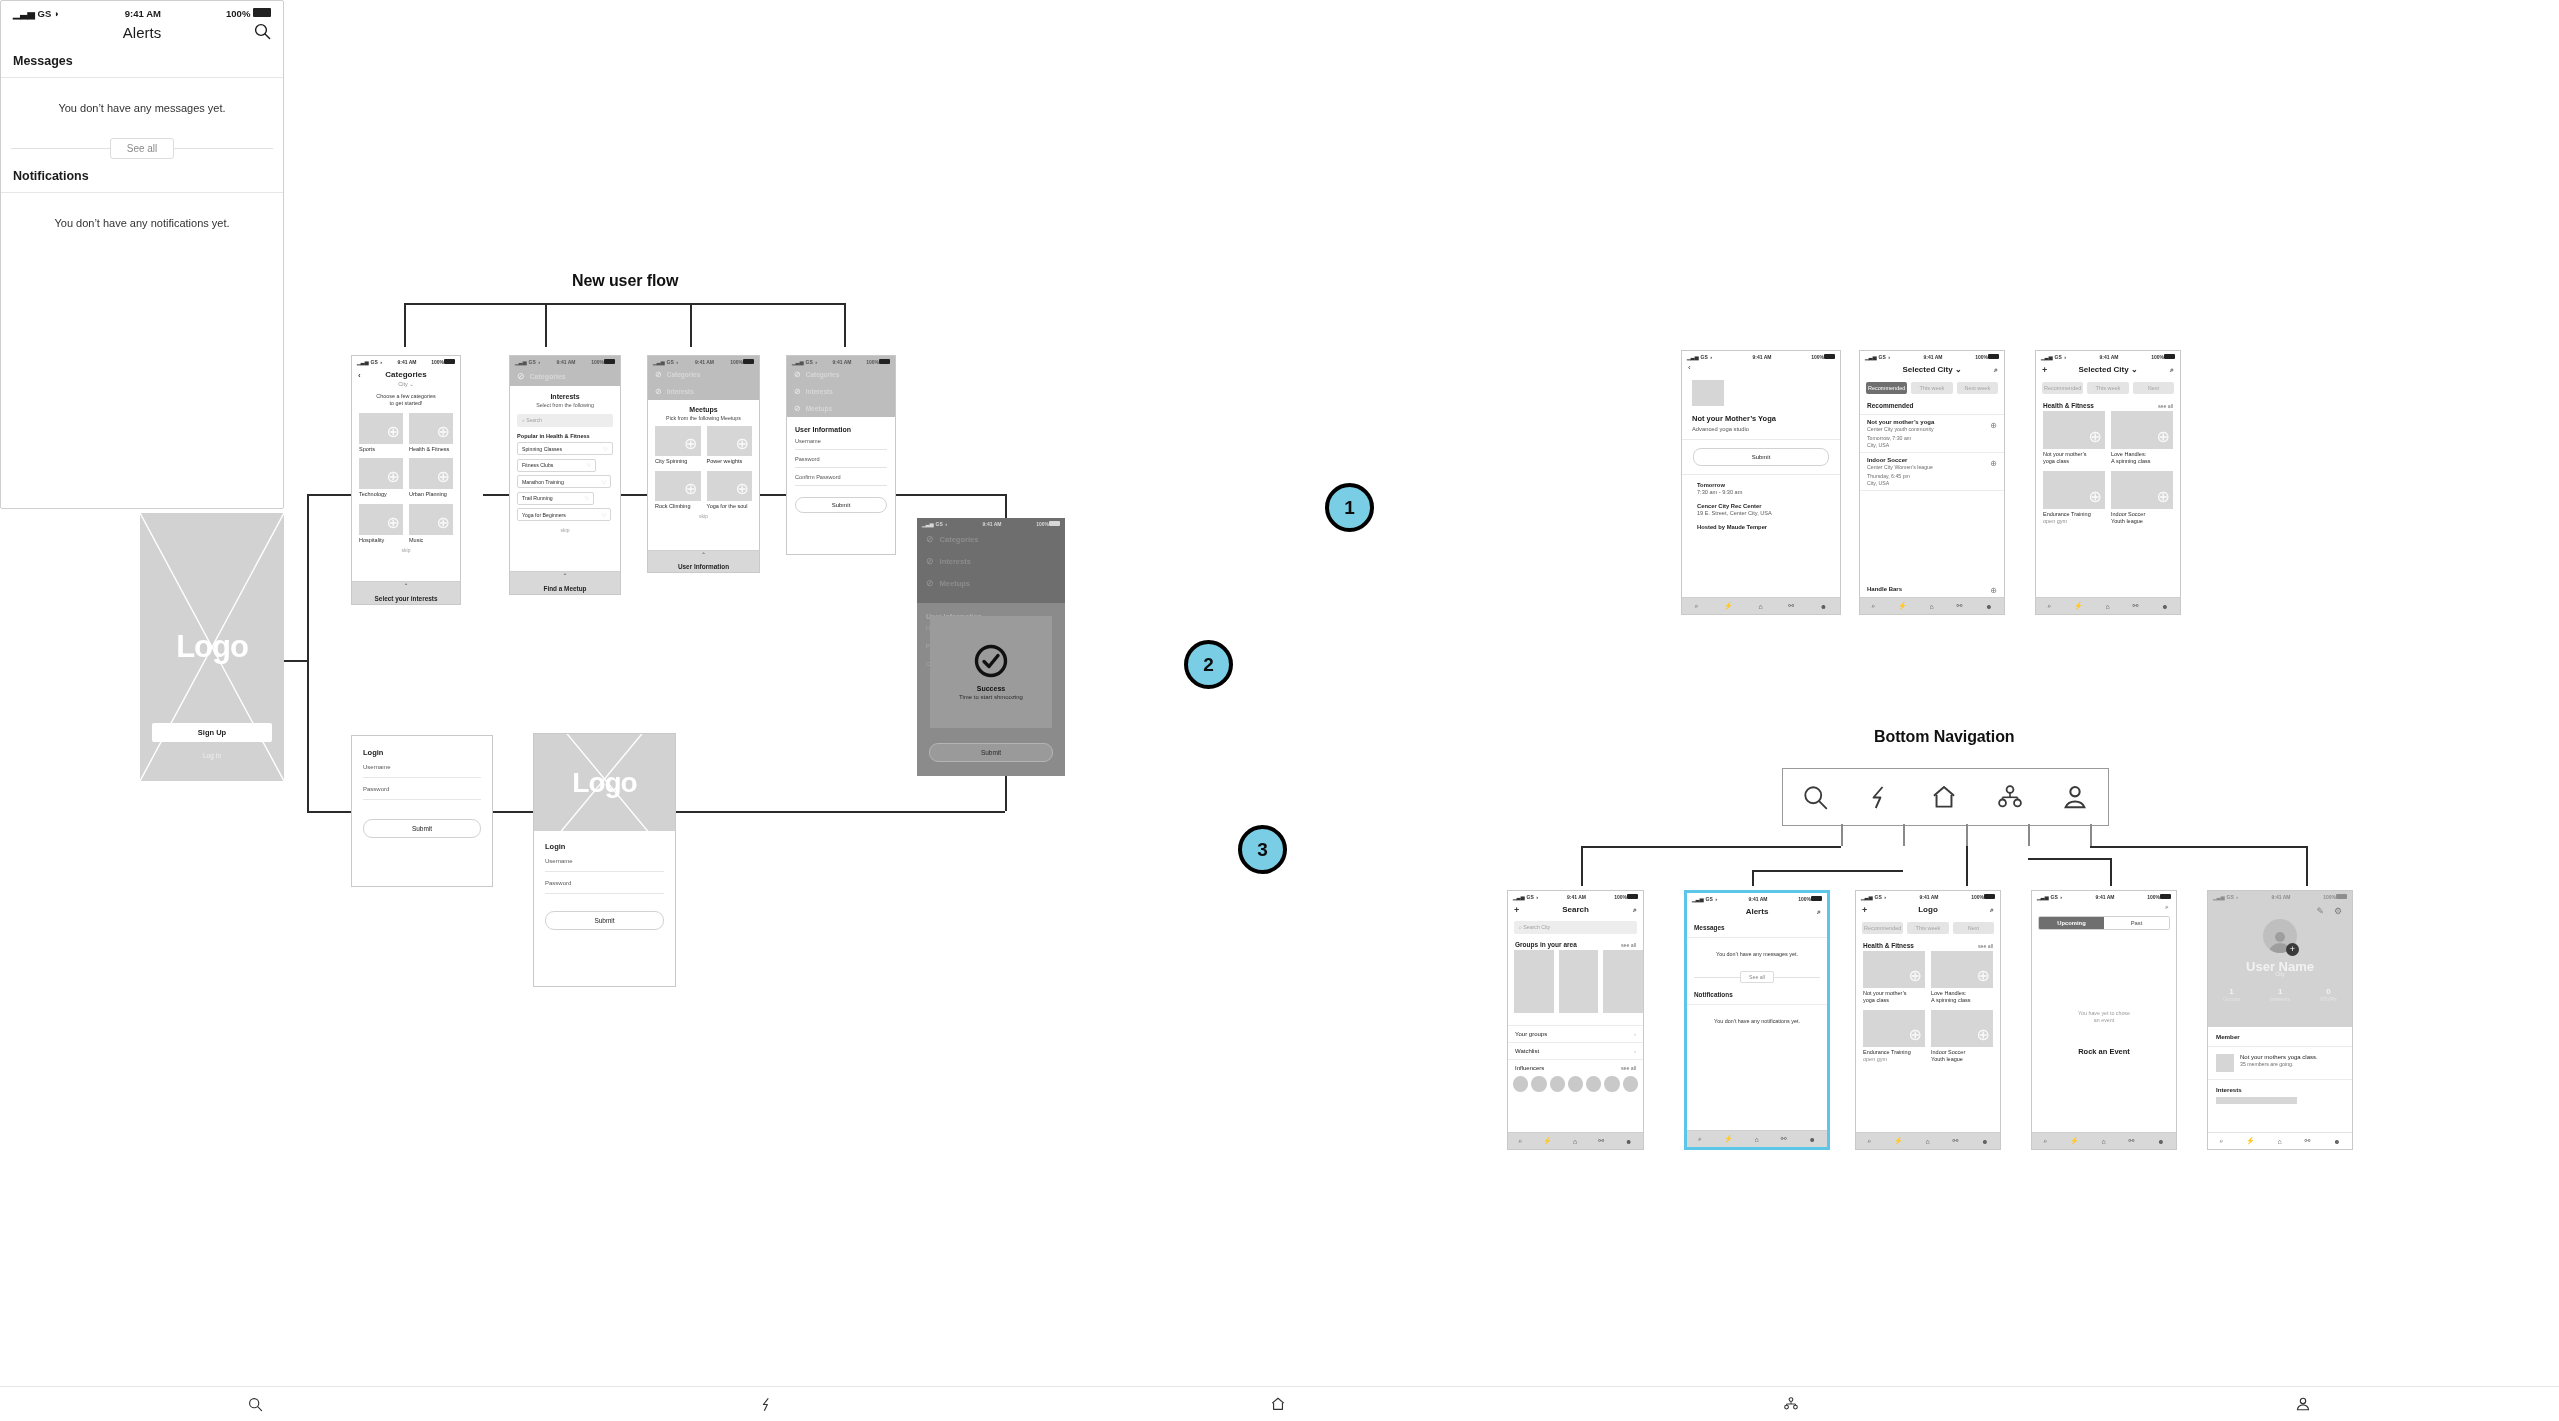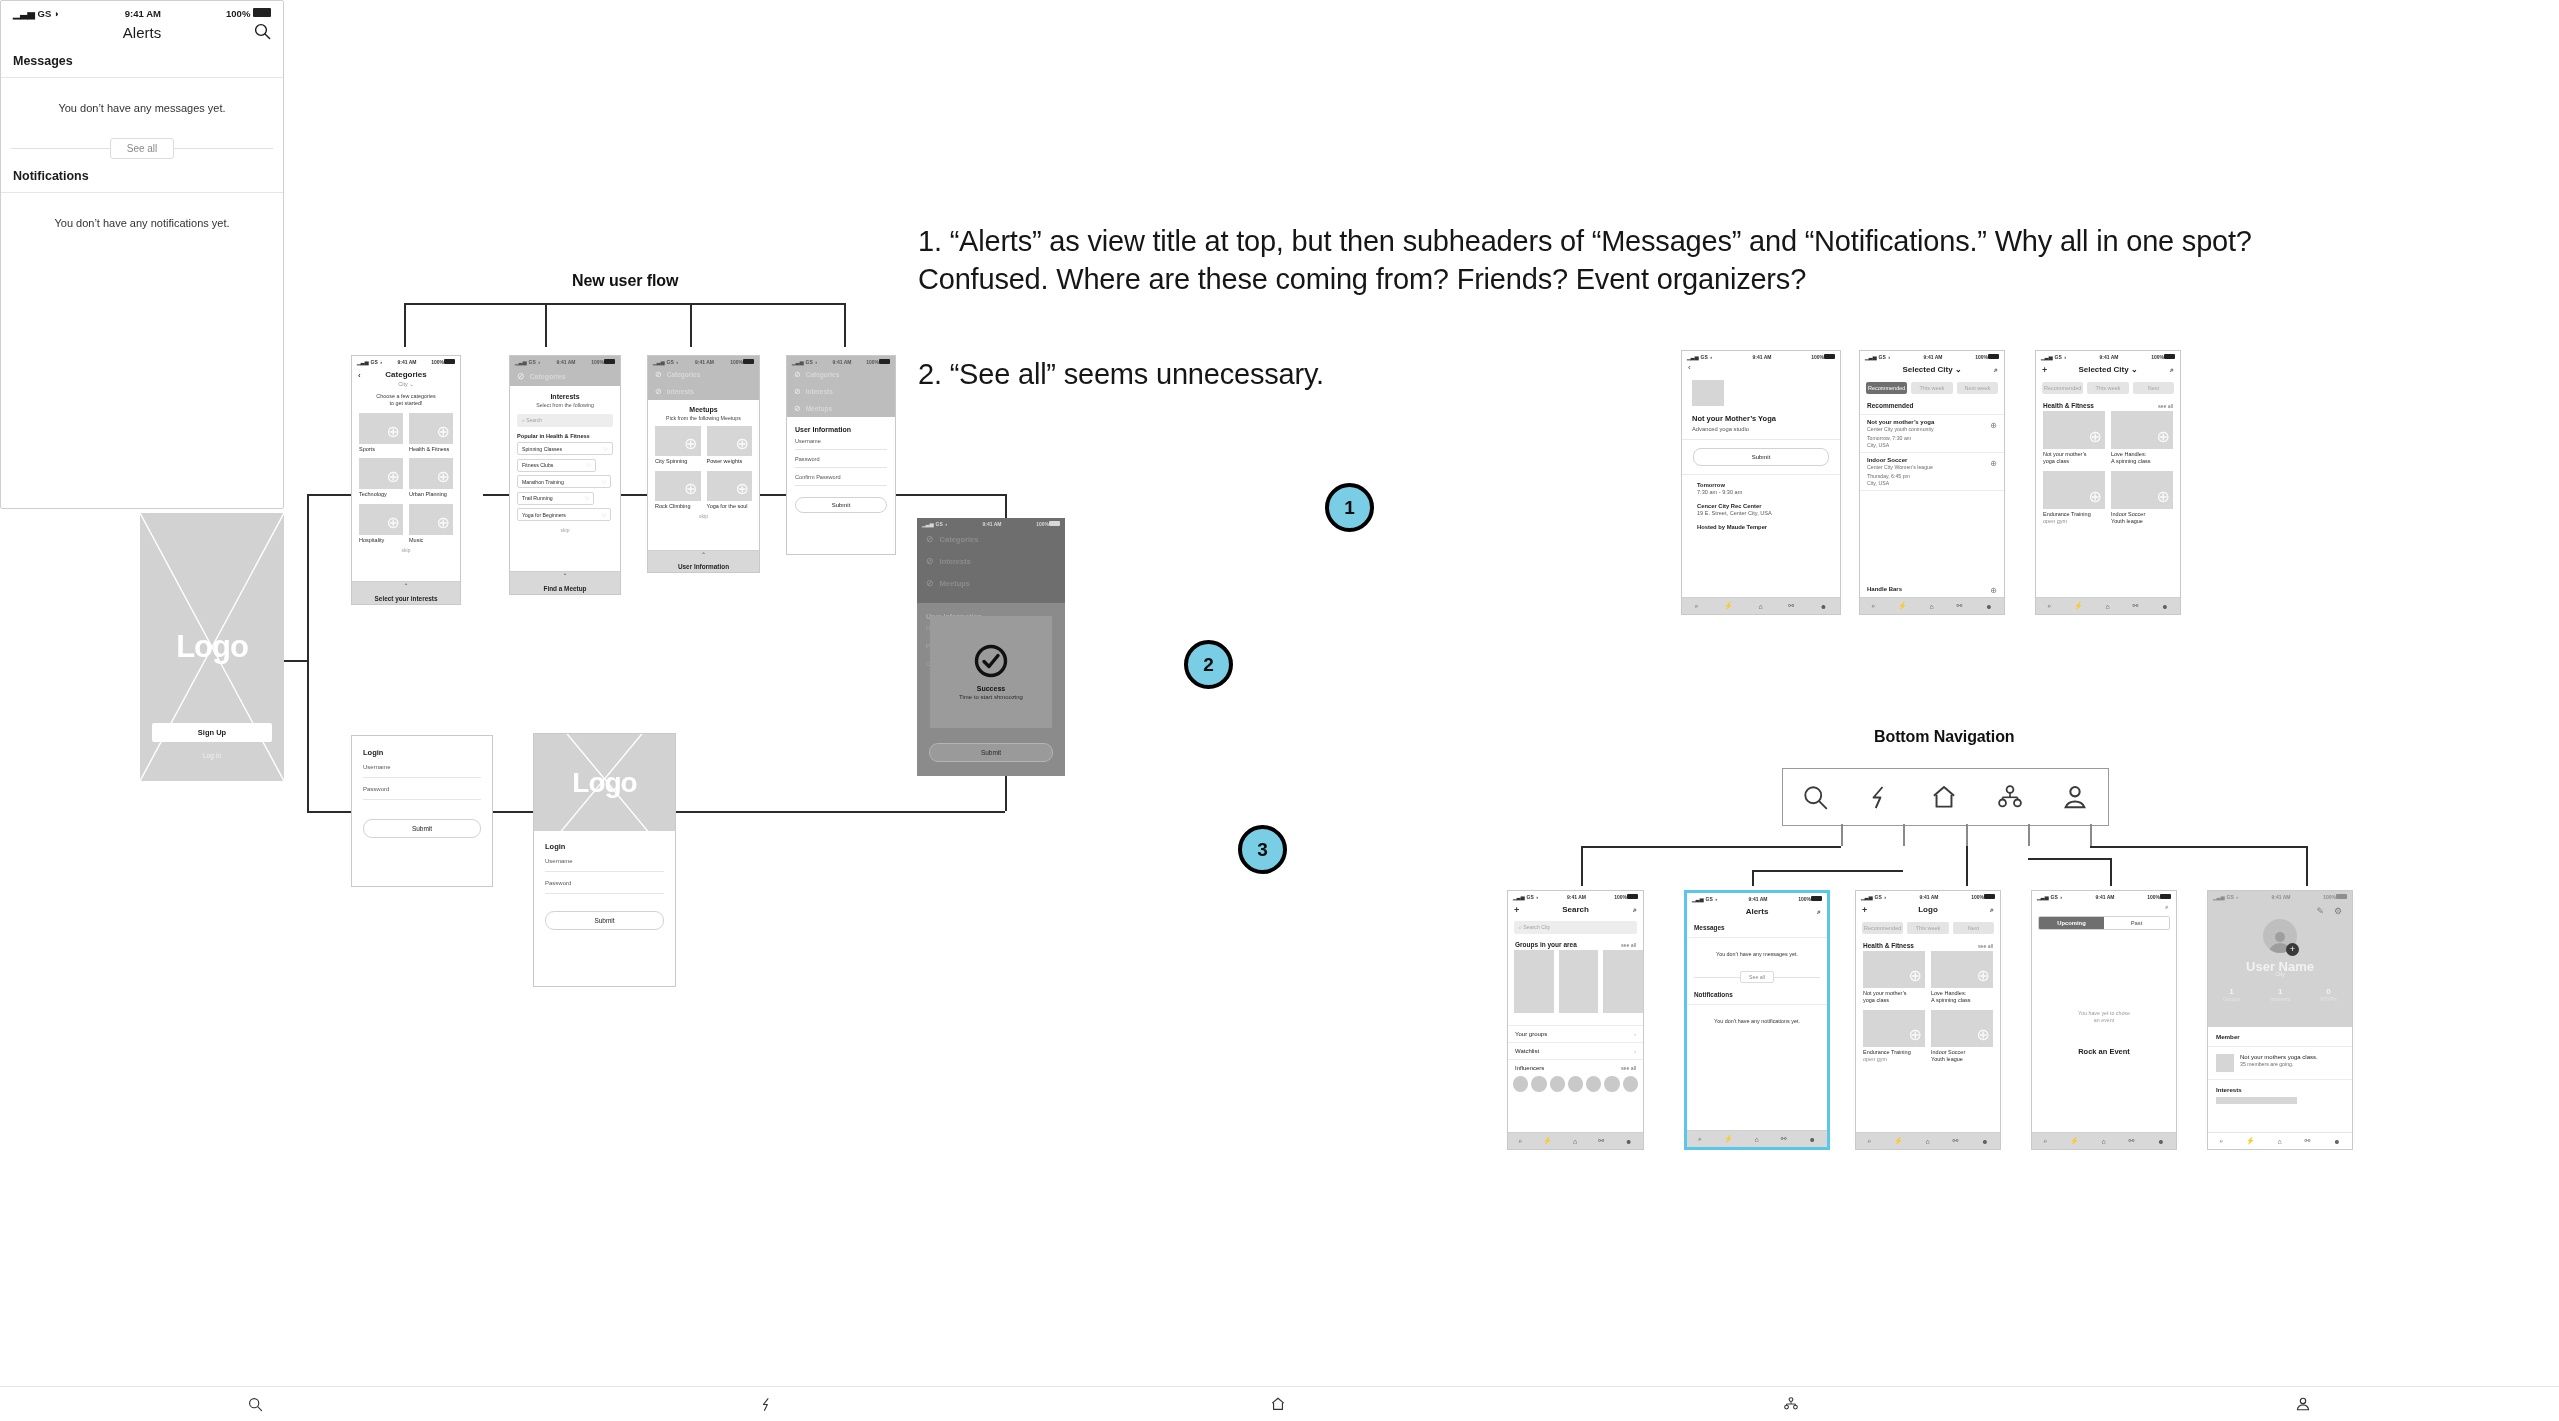--- a/index.html
+++ b/index.html
@@ -82,22 +82,20 @@
 
   .logo-wrap{position:relative;background:#d2d2d2;display:flex;align-items:center;justify-content:center;}
   .logo-wrap .xline{position:absolute;left:0;top:0;width:100%;height:100%;}
   .logo-txt{position:relative;color:#fff;font-weight:bold;letter-spacing:-1px;}
 </style>
 </head>
 <body>
 
 <div class="canvas">
 
-  <div class="annot" id="annot-1">1. “Alerts” as view title at top, but then subheaders of “Messages” and “Notifications.” Why all in one spot? Confused. Where are these coming from? Friends? Event organizers?</div>
-  <div class="annot" id="annot-2">2. “See all” seems unnecessary.</div>
 
   <div class="caption" style="left:572px;top:272px;">New user flow</div>
   <div class="line hline" style="left:404px;top:303px;width:440px;"></div>
   <div class="line vline" style="left:404px;top:303px;height:44px;"></div>
   <div class="line vline" style="left:545px;top:303px;height:44px;"></div>
   <div class="line vline" style="left:690px;top:303px;height:44px;"></div>
   <div class="line vline" style="left:844px;top:303px;height:44px;"></div>
 
   <div class="line vline" style="left:307px;top:494px;height:318px;"></div>
   <div class="line hline" style="left:284px;top:660px;width:23px;"></div>

